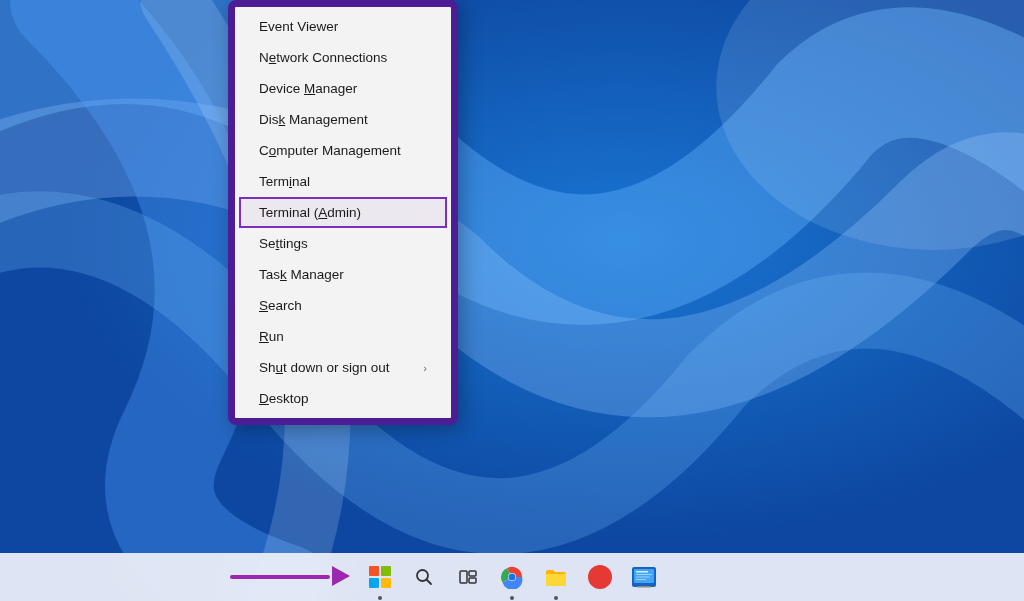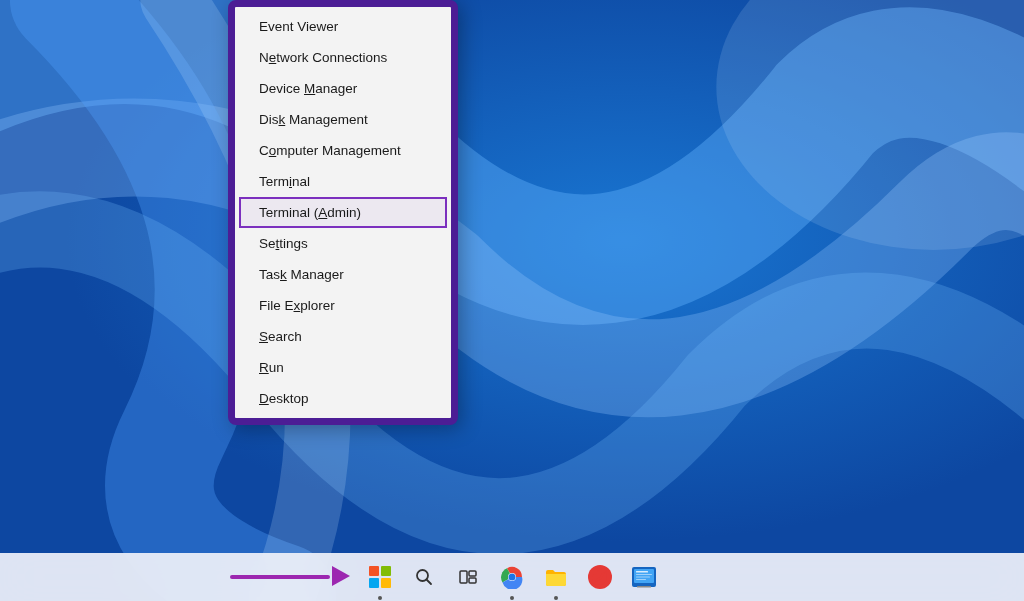--- a/index.html
+++ b/index.html
@@ -262,27 +262,28 @@
       <div class="menu-item highlighted">
         <span>Terminal (<span class="underline-char">A</span>dmin)</span>
       </div>
       <div class="menu-item">
         <span>Se<span class="underline-char">t</span>tings</span>
       </div>
       <div class="menu-item">
         <span>Tas<span class="underline-char">k</span> Manager</span>
       </div>
       <div class="menu-item">
-        <span>File E<span class="underline-char">x</span>plorer</span>
-      </div>
-      <div class="menu-item">
         <span><span class="underline-char">S</span>earch</span>
       </div>
       <div class="menu-item">
         <span><span class="underline-char">R</span>un</span>
+      </div>
+      <div class="menu-item">
+        <span>Sh<span class="underline-char">u</span>t down or sign out</span>
+        <span class="chevron">›</span>
       </div>
       <div class="menu-item">
         <span><span class="underline-char">D</span>esktop</span>
       </div>
     </div>
 
   <div id="arrow">
     <div class="arrow-shaft"></div>
     <div class="arrow-head"></div>
   </div>

